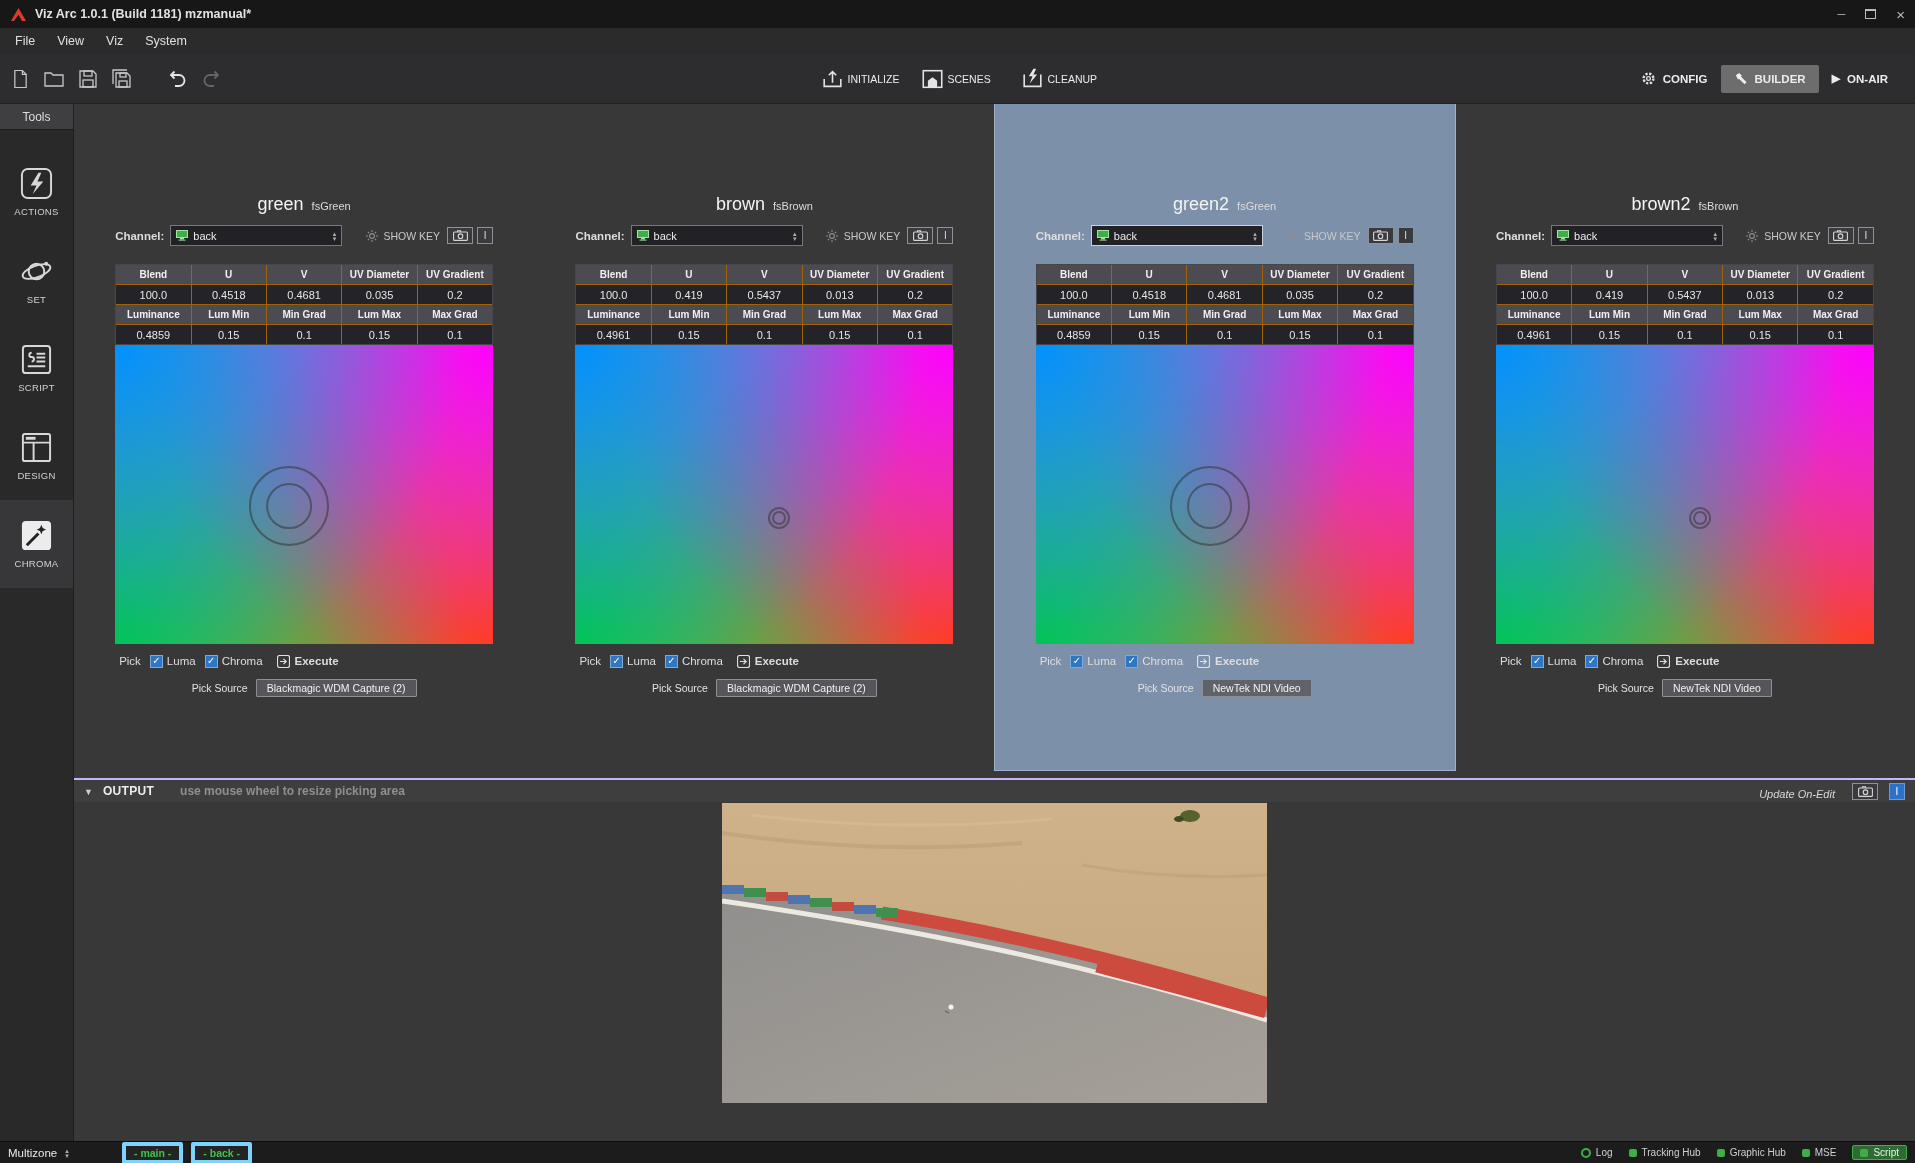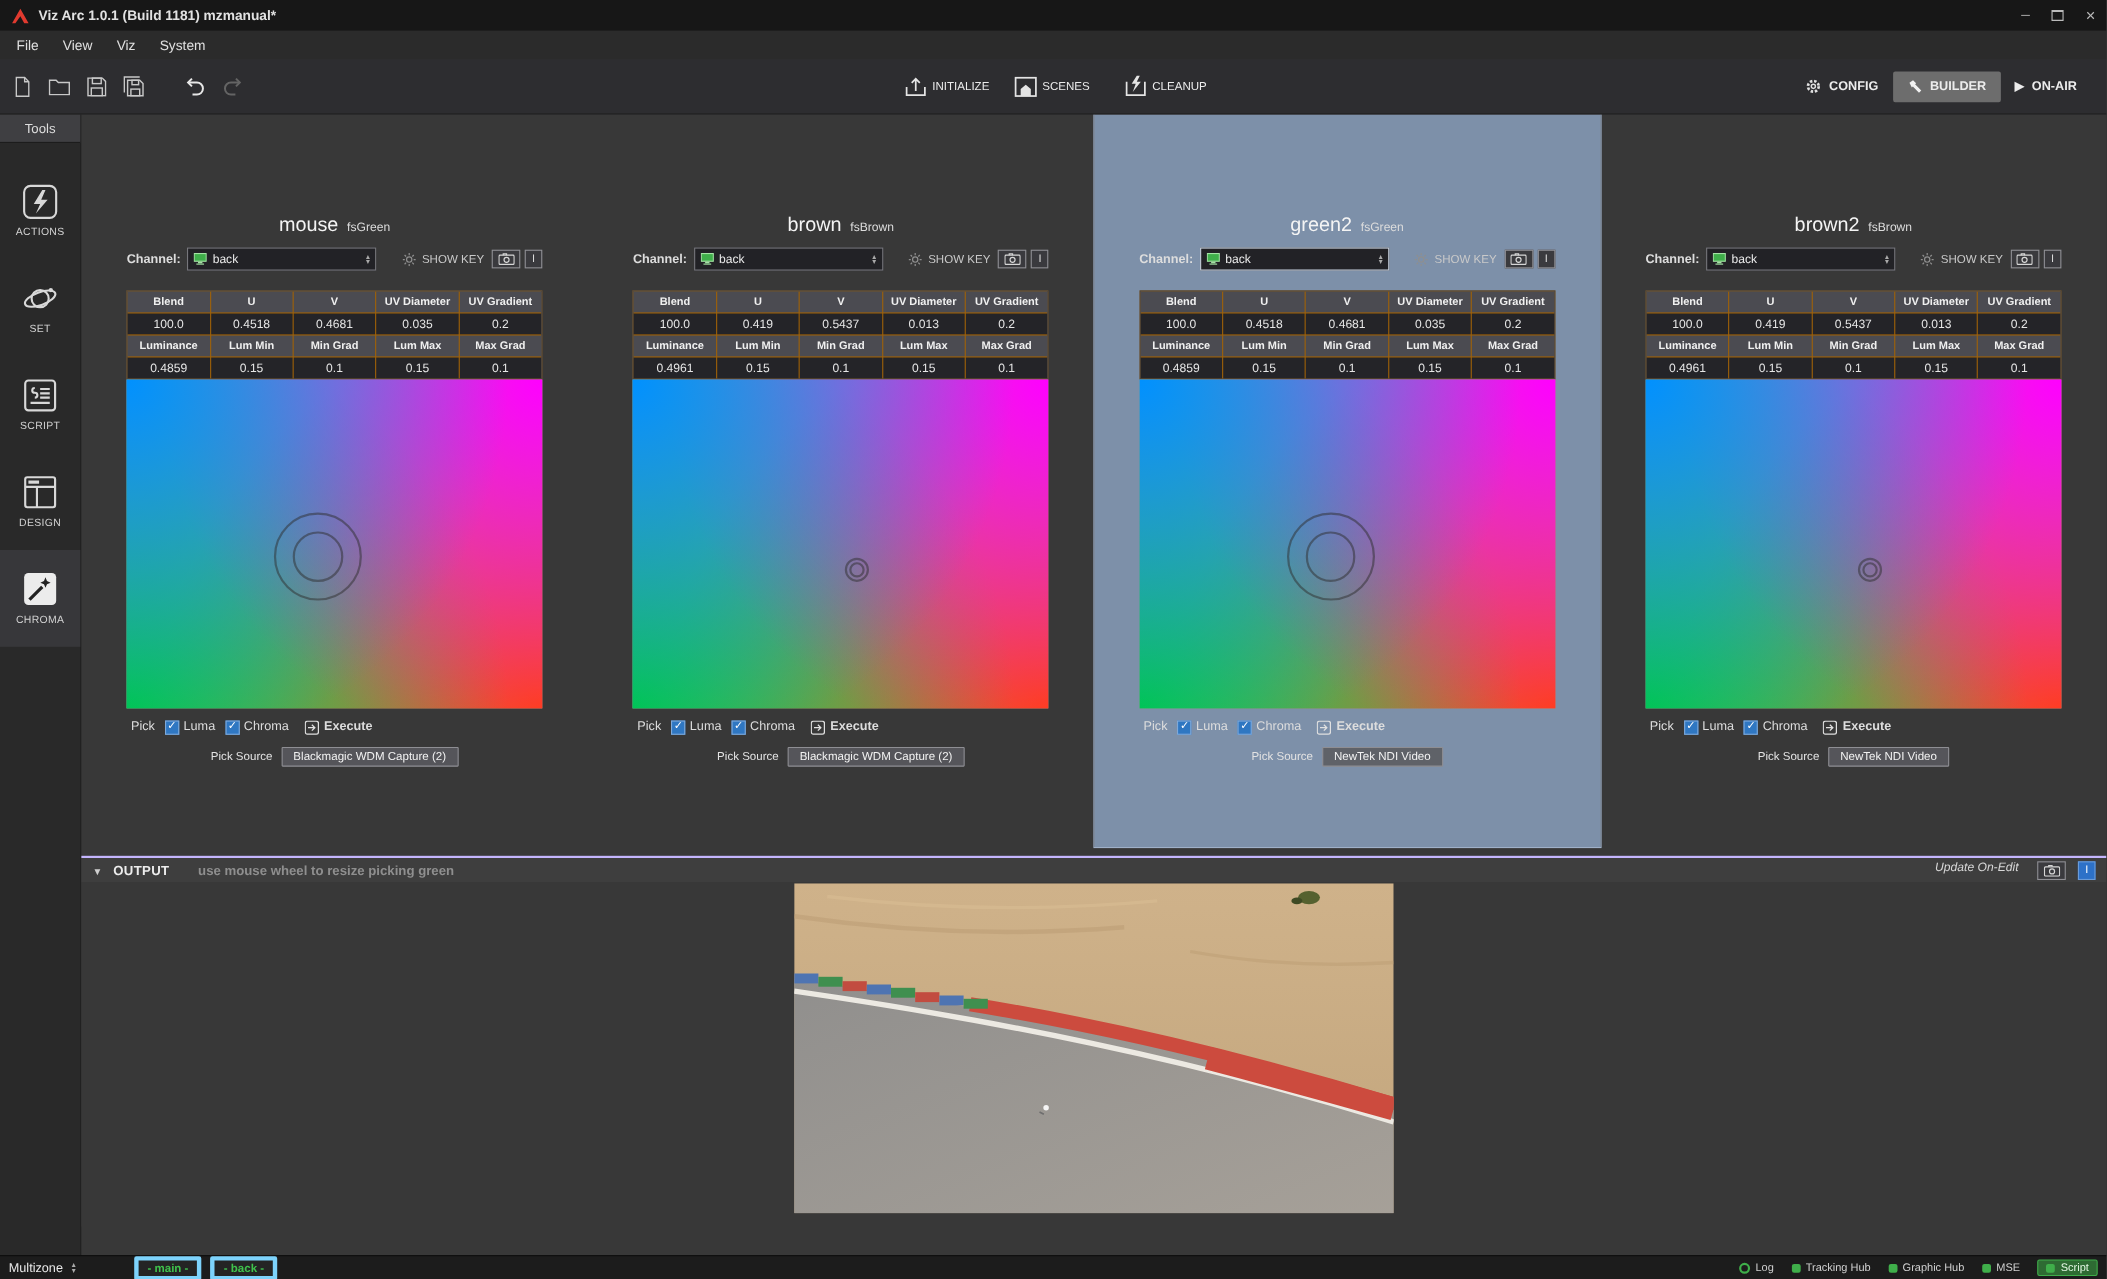--- a/index.html
+++ b/index.html
@@ -95,21 +95,21 @@
 .source-row{display:flex;align-items:center;justify-content:center;gap:8px;margin-top:9px}
 .src-label{font-size:10.5px;color:#e2e2e2}
 .src-box{background:#55555a;border:1px solid #8e8e93;font-size:10.5px;color:#f2f2f2;padding:2px 10px;border-radius:1px;white-space:nowrap}
 .panel.selected .src-box{background:#5f6268}
 
 
 .output-bar{height:24px;background:#3e3e3e;border-top:2px solid #c4b5fd;display:flex;align-items:center;padding:0 10px;gap:10px;flex:0 0 auto}
 .tri-down::before{content:"▼";font-size:9px;color:#cfcfcf}
 .out-label{font-size:12px;font-weight:bold;color:#ececec;letter-spacing:.3px}
 .out-hint{font-size:12px;font-weight:bold;color:#8f8f8f;margin-left:16px}
-.out-right{margin-left:auto;display:flex;align-items:flex-start;gap:11px}
+.out-right{margin-left:auto;display:flex;align-items:flex-end;gap:11px}
 .upd{font-size:11px;font-style:italic;color:#d8d8d8;margin-right:6px}
 .output-area{height:313px;background:#383838;overflow:hidden;flex:0 0 auto}
 .video{width:545px;height:300px;margin:1px auto 0}
 
 
 .statusbar{height:22px;background:#1c1c1c;border-top:1px solid #0e0e0e;display:flex;align-items:center;padding:0 8px;flex:0 0 auto}
 .zone-select{display:flex;align-items:center;gap:8px;font-size:11.5px;color:#e8e8e8;width:106px}
 .chan-btn{border:4px solid #7dd3fc;background:#242424;color:#3fc24c;font-size:10.5px;font-weight:bold;padding:1px 8px;border-radius:2px;margin-left:8px}
 .sb-right{margin-left:auto;display:flex;align-items:center;gap:16px;font-size:10px;color:#d0d0d0}
 .sb-ind{display:flex;align-items:center;gap:5px}
@@ -299,21 +299,21 @@
         </div>
       </div>
     </div>
 
     <div class="content">
 
       <div class="panels-row">
   <div class="panel">
     <div class="panel-inner">
       <div class="panel-title">
-        <span class="p-name">mouse</span>
+        <span class="p-name">green</span>
         <span class="p-sub">fsGreen</span>
       </div>
 
       <div class="channel-row">
         <span class="chan-label">Channel:</span>
         <div class="dropdown">
           <span>
             <svg width="12" height="11" viewBox="0 0 12 11">
                       <rect x="0.5" y="0.5" width="11" height="7" fill="#3fae4a" stroke="#a5e3a5" stroke-width="1"></rect>
                       <rect x="4" y="8" width="4" height="1.4" fill="#a5e3a5"></rect>
@@ -668,21 +668,21 @@
         <span class="src-label">Pick Source</span>
         <span class="src-box">NewTek NDI Video</span>
       </div>
     </div>
   </div>
 </div>
 
       <div class="output-bar">
         <span><span class="tri-down"></span></span>
         <span class="out-label">OUTPUT</span>
-        <span class="out-hint">use mouse wheel to resize picking green</span>
+        <span class="out-hint">use mouse wheel to resize picking area</span>
         <span class="out-right">
           <span class="upd">Update On-Edit</span>
           <span class="mini-box cam">
             <span>
               <svg width="15" height="11" viewBox="0 0 15 11" fill="none" stroke="#d6d6d6" stroke-width="1.1">
                   <rect x="0.6" y="2" width="13.8" height="8.4" rx="1"></rect>
                   <circle cx="7.5" cy="6.2" r="2.3"></circle>
                   <path d="M4.5 2V.8h3V2"></path>
                 </svg>
             </span>

